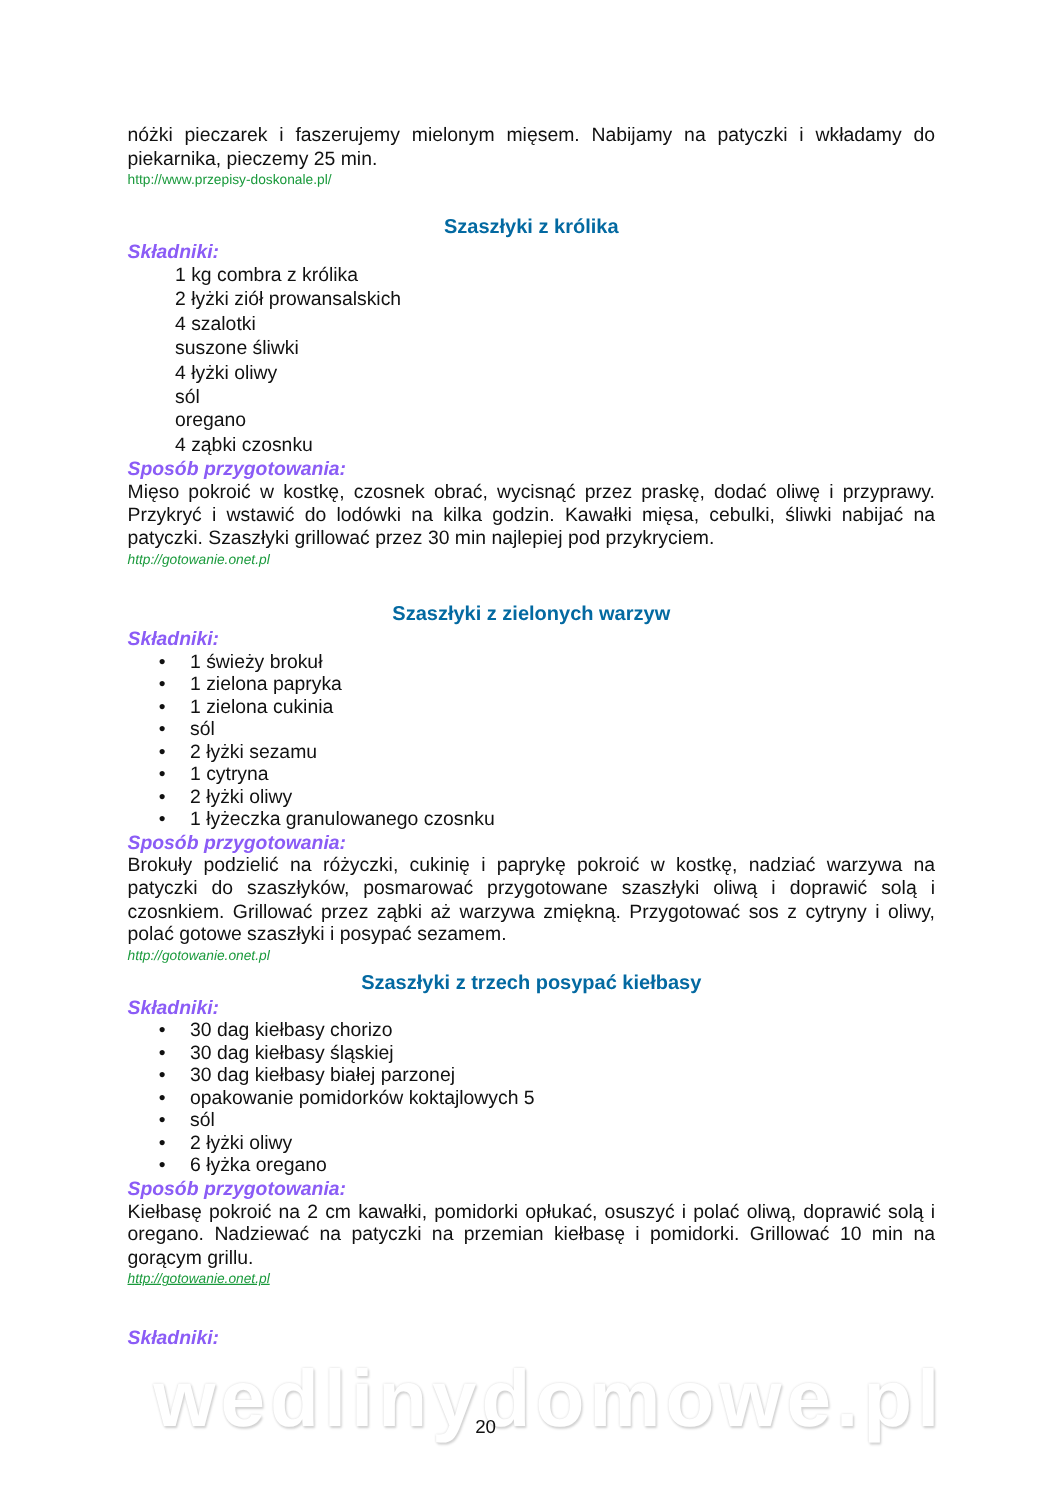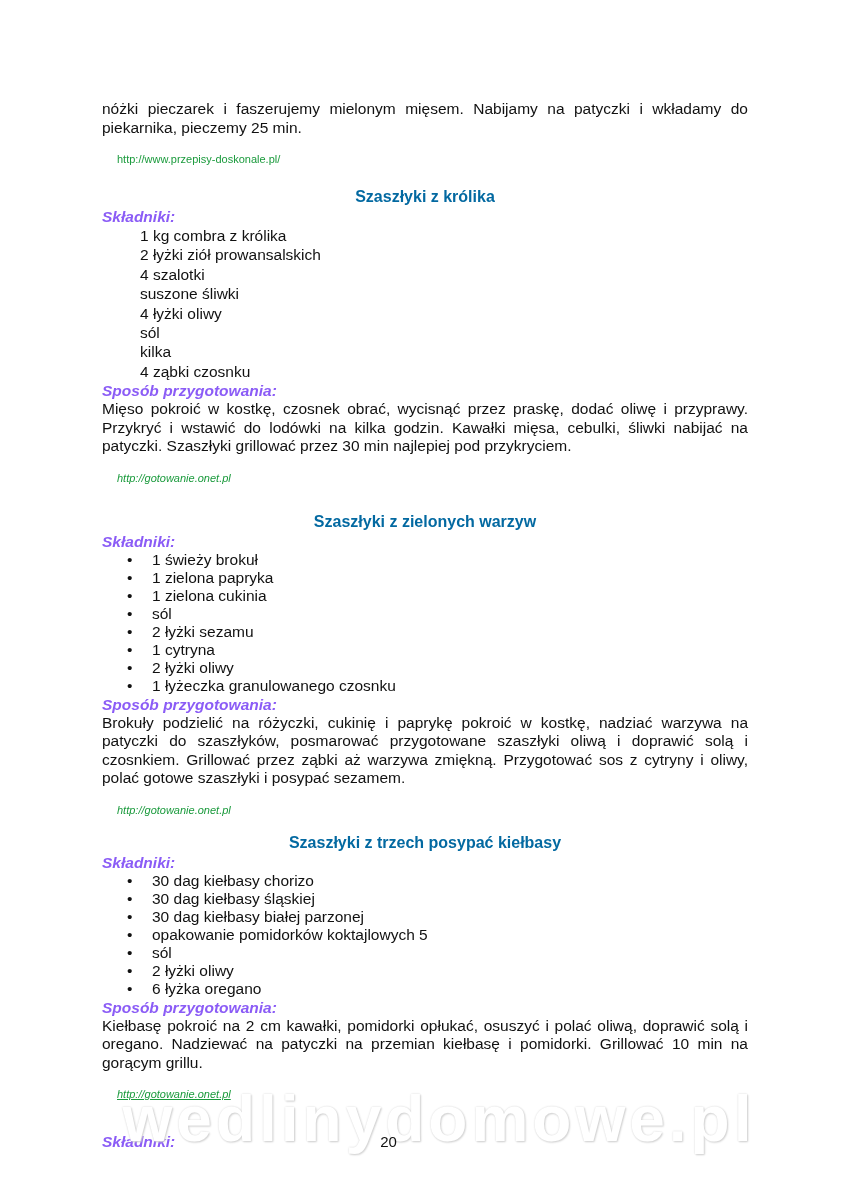--- a/index.html
+++ b/index.html
@@ -1,20 +1,20 @@
 <!DOCTYPE html>
 <html><head>
 <meta charset="utf-8">
 <style>
   html, body { margin:0; padding:0; background:#ffffff; }
   body { width:848px; height:1200px; position:relative; overflow:hidden;
          font-family:"Liberation Sans", sans-serif; color:#111; }
   .page { position:absolute; left:102px; top:100px; width:646px; }
   .p { font-size:15.5px; line-height:18.5px; text-align:justify; margin:0; }
-  .src { font-size:11px; color:#1a9a3c; line-height:15px; margin:15px; }
+  .src { font-size:11px; color:#1a9a3c; line-height:15px; margin:0; }
   .src.italic { font-style:italic; }
   .src.ul { text-decoration:underline; }
   .title { color:#0369a1; font-weight:bold; font-size:16px; text-align:center; margin:0; line-height:20px; }
   .label { color:#8b5cf6; font-weight:bold; font-style:italic; font-size:15.5px; margin:0; line-height:19px; }
   ul.plain { list-style:none; margin:0; padding:0 0 0 38px; }
   ul.plain li { font-size:15.5px; line-height:19.4px; }
   ul.bul { list-style:none; margin:0; padding:0 0 0 25px; }
   ul.bul li { font-size:15.5px; line-height:18px; position:relative; padding-left:25px; }
   ul.bul li .dot { position:absolute; left:0; top:0; }
   .watermark { position:absolute; left:114px; top:1082px; width:650px; text-align:center;
@@ -32,21 +32,21 @@
   <div style="margin-top:20px;">
     <p class="title">Szaszłyki z królika</p>
     <p class="label">Składniki:</p>
     <ul class="plain">
       <li>1 kg combra z królika</li>
       <li>2 łyżki ziół prowansalskich</li>
       <li>4 szalotki</li>
       <li>suszone śliwki</li>
       <li>4 łyżki oliwy</li>
       <li>sól</li>
-      <li>kilka</li>
+      <li>oregano</li>
       <li>4 ząbki czosnku</li>
     </ul>
     <p class="label">Sposób przygotowania:</p>
     <p class="p">Mięso pokroić w kostkę, czosnek obrać, wycisnąć przez praskę, dodać oliwę i przyprawy. Przykryć i wstawić do lodówki na kilka godzin. Kawałki mięsa, cebulki, śliwki nabijać na patyczki. Szaszłyki grillować przez 30 min najlepiej pod przykryciem.</p>
     <p class="src italic">http://gotowanie.onet.pl</p>
   </div>
 
   <div style="margin-top:26px;">
     <p class="title">Szaszłyki z zielonych warzyw</p>
     <p class="label">Składniki:</p>

